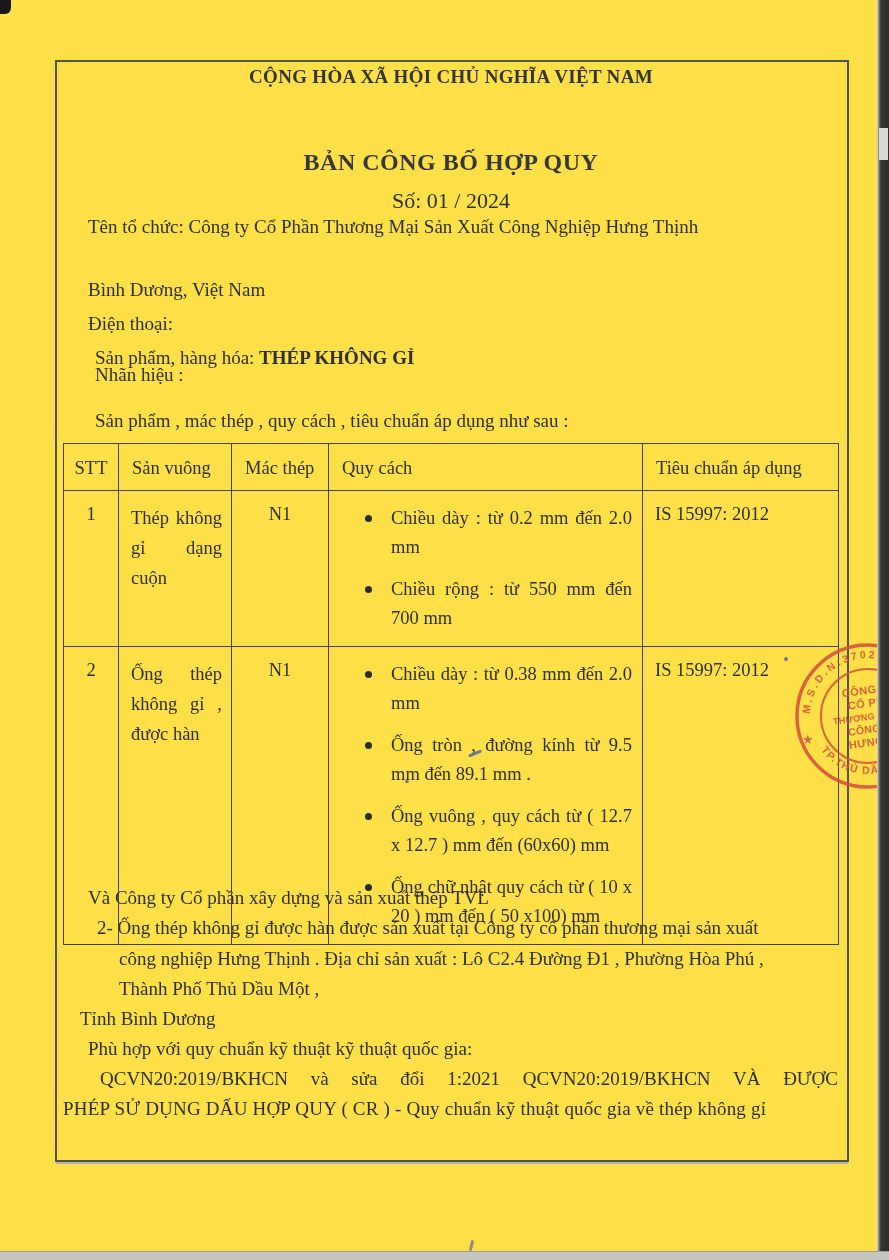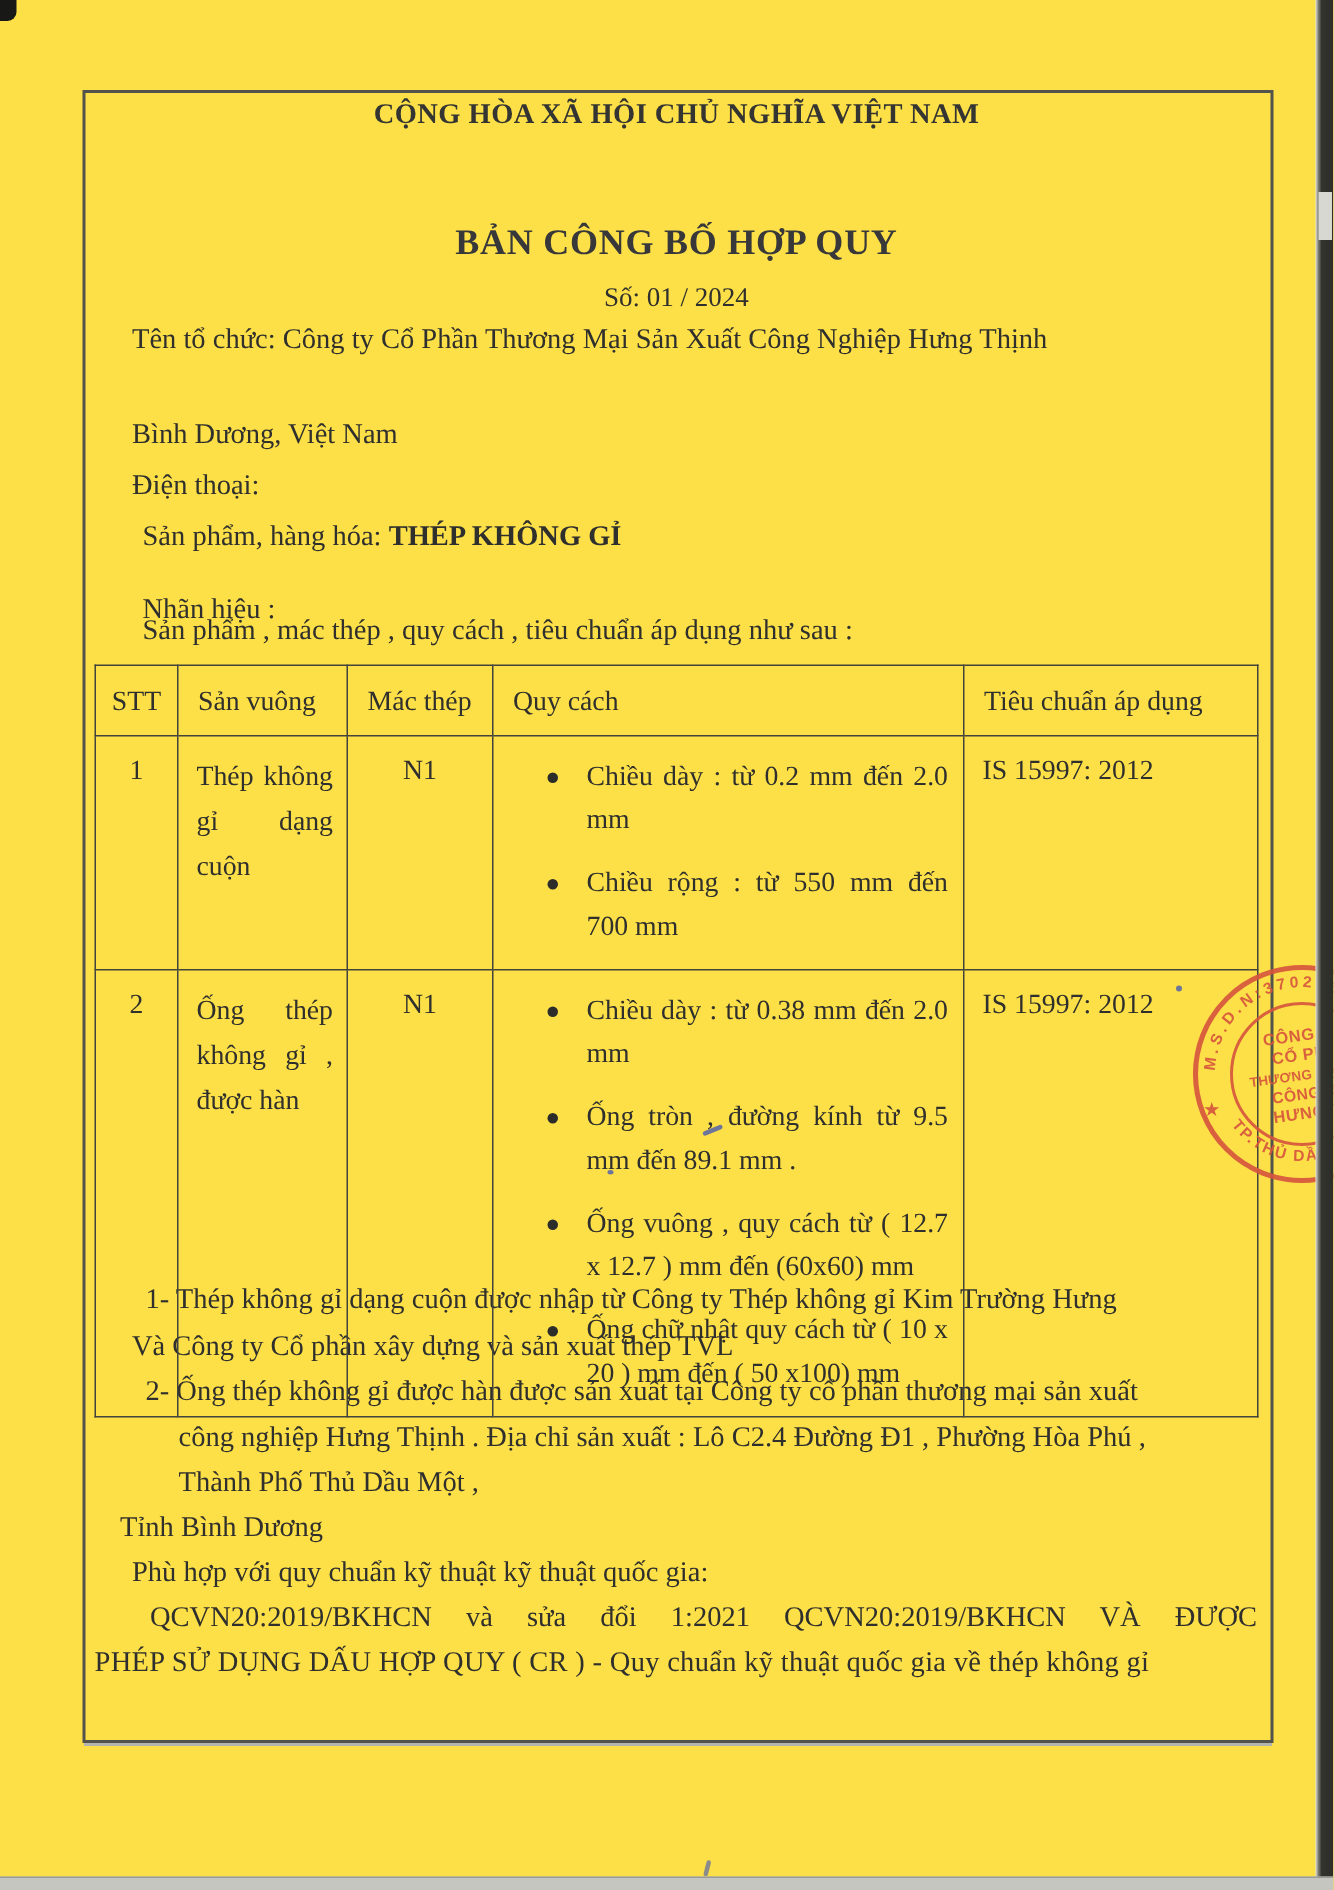--- a/index.html
+++ b/index.html
@@ -38,29 +38,29 @@
     box-shadow:0 3px 0 -1px #b4b4ae;
     background:transparent;
   }
 
   .center-line{position:absolute;left:55px;width:792px;text-align:center;white-space:nowrap;}
   .nat-title{top:66px;font-size:19px;font-weight:bold;letter-spacing:.3px;color:#343432;}
   .motto{top:95px;font-size:19px;font-weight:bold;color:#343432;}
   .motto-u{border-bottom:2.5px solid #3a3a36;padding:0 6px 1px 22px;display:inline-block;}
   .motto-tail{margin-left:7px;}
   .doc-title{top:149px;font-size:24px;font-weight:bold;letter-spacing:.5px;color:#38383a;}
-  .doc-no{top:188px;font-size:18px;}
+  .doc-no{top:188px;font-size:22px;}
 
   .info-line{position:absolute;left:88px;font-size:19px;white-space:nowrap;}
   #org{top:216px;text-align:center;}
   #addr1{top:248px;}
   #addr2{top:279px;}
   #phone{top:313px;}
   #prod{top:347px;left:95px;}
-  #brand{top:396px;left:95px;text-align:center;}
+  #brand{top:364px;left:95px;text-align:center;}
   #intro{top:410px;left:95px;}
   .bold{font-weight:bold;}
 
   
   table.spec{
     position:absolute;left:63px;top:443px;width:775px;
     border-collapse:collapse;table-layout:fixed;
     font-size:18.5px;color:var(--ink);
     z-index:2;
   }
@@ -166,21 +166,20 @@
           <li>Ống tròn , đường kính từ 9.5 mm đến 89.1 mm .</li>
           <li>Ống vuông , quy cách từ ( 12.7 x 12.7 ) mm đến (60x60) mm</li>
           <li>Ống chữ nhật quy cách từ ( 10 x 20 ) mm đến ( 50 x100) mm</li>
         </ul>
       </td>
       <td class="tc">IS 15997: 2012</td>
     </tr>
   </tbody>
     </table>
 
-  <div class="note" id="n1">1-  Thép không gỉ dạng cuộn được nhập từ Công ty Thép không gỉ Kim Trường Hưng</div>
   <div class="note" id="n2">Và Công ty Cổ phần xây dựng và sản xuất thép TVL</div>
   <div class="note" id="n3">2-  Ống thép không gỉ được hàn được sản xuất tại Công ty cổ phần thương mại sản xuất</div>
   <div class="note" id="n4">công nghiệp Hưng Thịnh . Địa chỉ sản xuất : Lô C2.4 Đường Đ1 , Phường Hòa Phú ,</div>
   <div class="note" id="n5">Thành Phố Thủ Dầu Một ,</div>
   <div class="note" id="n6">Tỉnh Bình Dương</div>
   <div class="note" id="n7">Phù hợp với quy chuẩn kỹ thuật kỹ thuật quốc gia:</div>
   <div class="note" id="n8">QCVN20:2019/BKHCN và sửa đổi 1:2021 QCVN20:2019/BKHCN VÀ ĐƯỢC</div>
   <div class="note" id="n9">PHÉP SỬ DỤNG DẤU HỢP QUY ( CR ) -  Quy chuẩn kỹ thuật quốc gia về thép không gỉ</div>
 
   <div class="stamp">

